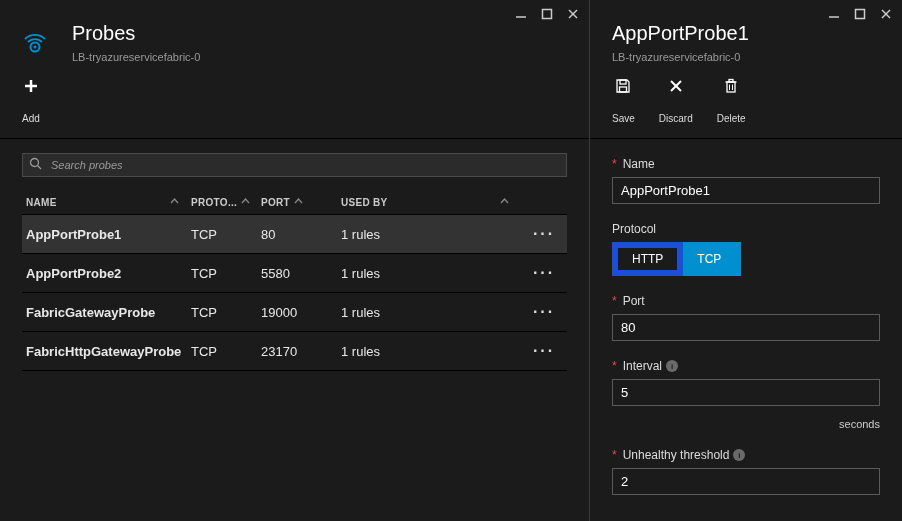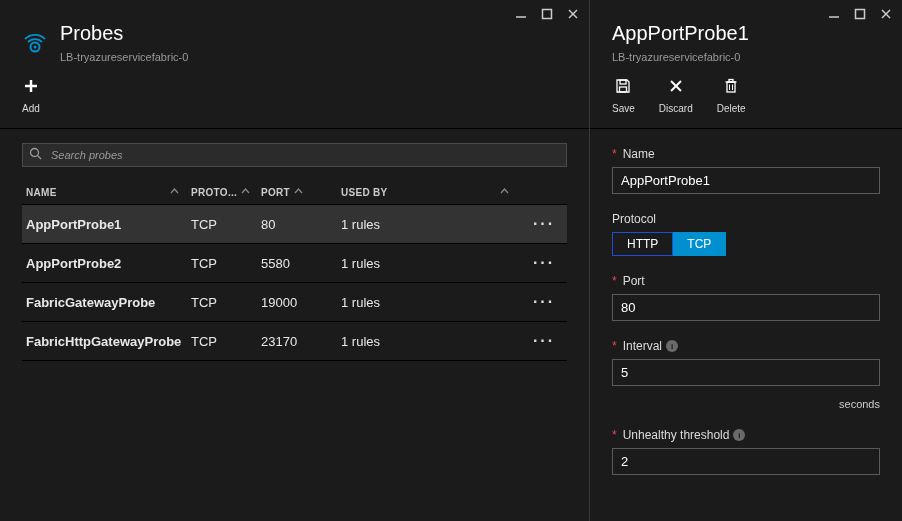--- a/index.html
+++ b/index.html
@@ -44,21 +44,21 @@
       display: flex;
       align-items: center;
       justify-content: center;
     }
     .panel-header {
       padding: 22px 22px 0 22px;
     }
     .header-row {
       display: flex;
       align-items: center;
-      gap: 12px;
+      gap: 24px;
     }
     .probe-icon {
       width: 26px;
       height: 26px;
       display: inline-flex;
       align-items: center;
       justify-content: center;
     }
     .title {
       font-size: 20px;
@@ -79,21 +79,21 @@
       padding: 14px 22px 14px 22px;
       display: flex;
       gap: 24px;
       border-bottom: 1px solid #000000;
     }
     .toolbar-item {
       display: flex;
       flex-direction: column;
       align-items: center;
       cursor: pointer;
-      gap: 8px;
+      gap: 18px;
       justify-content: space-between;
     }
     .toolbar-icon {
       color: #ffffff;
       width: 18px;
       height: 18px;
       display: flex;
       align-items: center;
       justify-content: center;
       font-size: 16px;
@@ -207,21 +207,21 @@
       padding: 5px 8px;
       font-size: 13px;
       outline: none;
       width: 100%;
     }
     .btn-group {
       display: flex;
       width: fit-content;
     }
     .btn-seg {
-      border: 1px solid #1d4ed8;
+      border: 6px solid #1d4ed8;
       padding: 4px 14px;
       font-size: 12px;
       background: #1b1b1b;
       color: #ffffff;
       cursor: pointer;
     }
     .btn-seg.active {
       background: #0090d0;
       border-color: #0090d0;
     }

